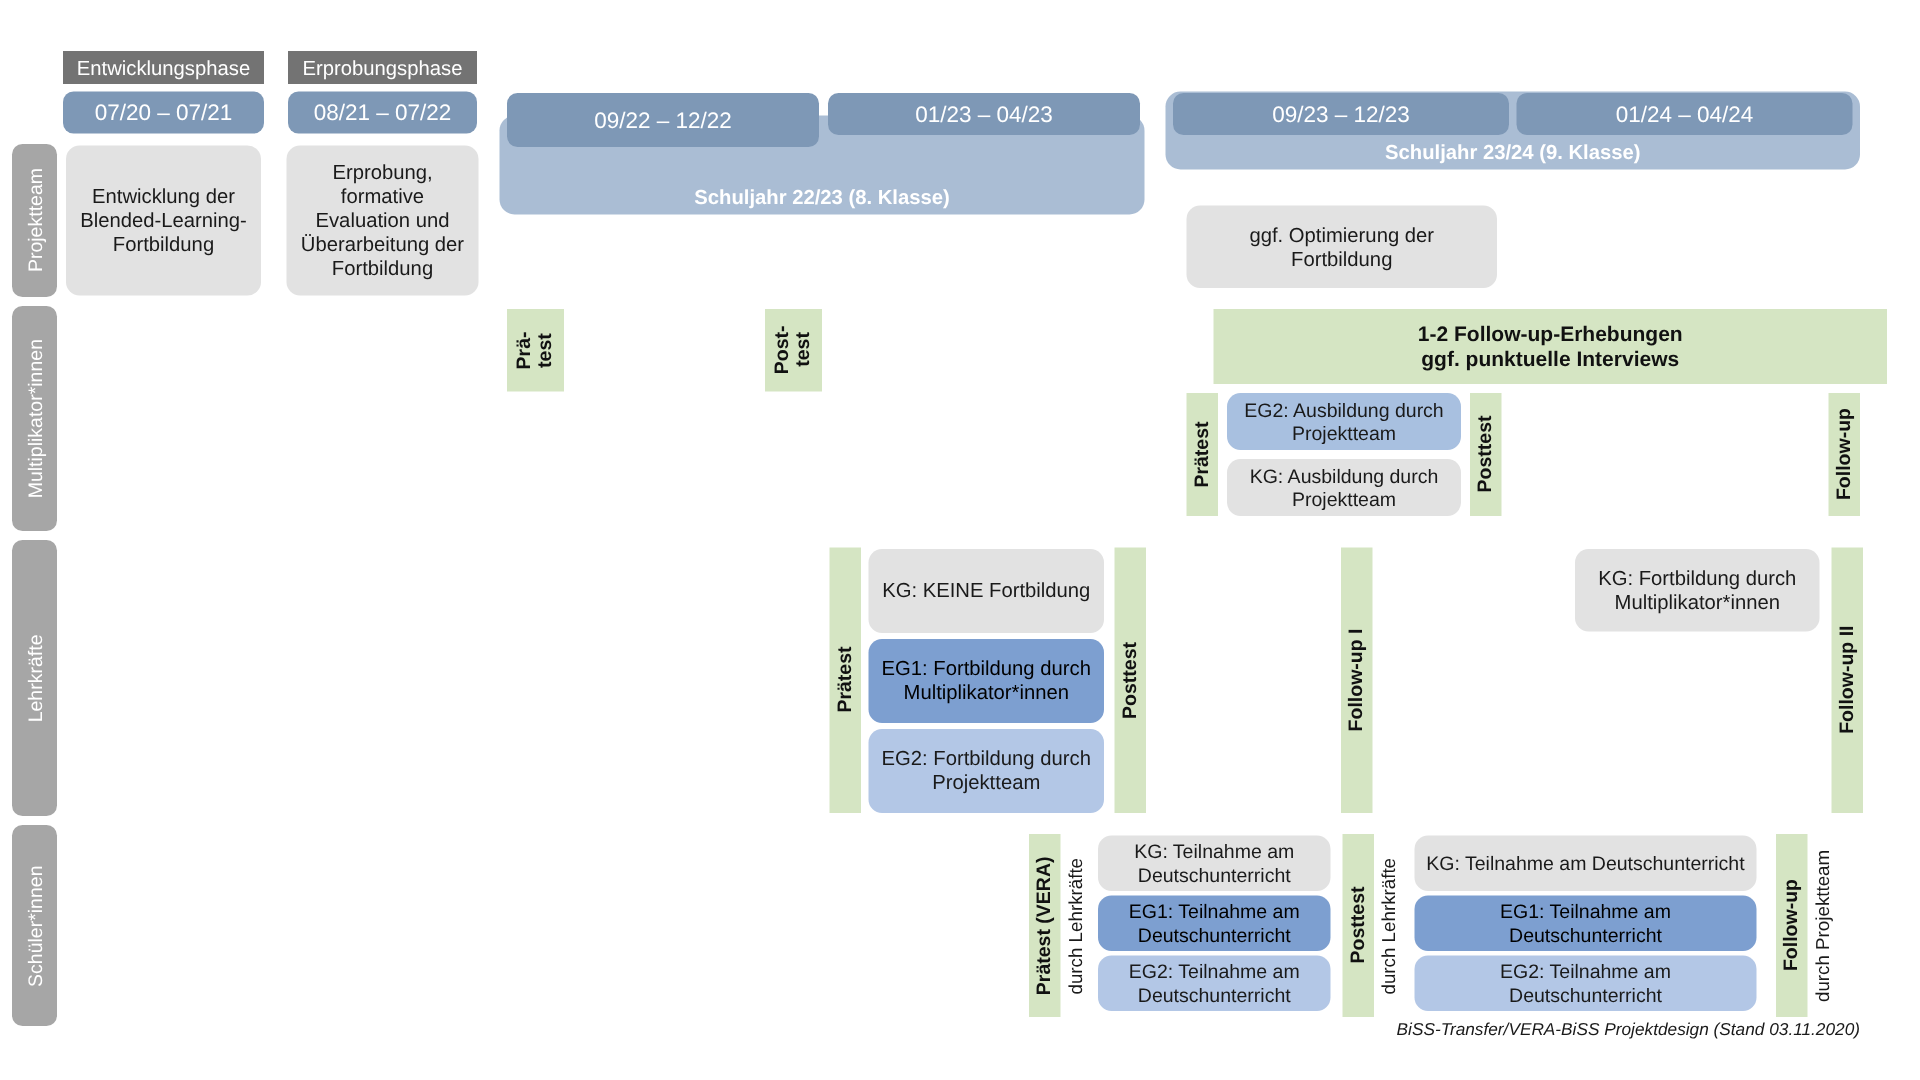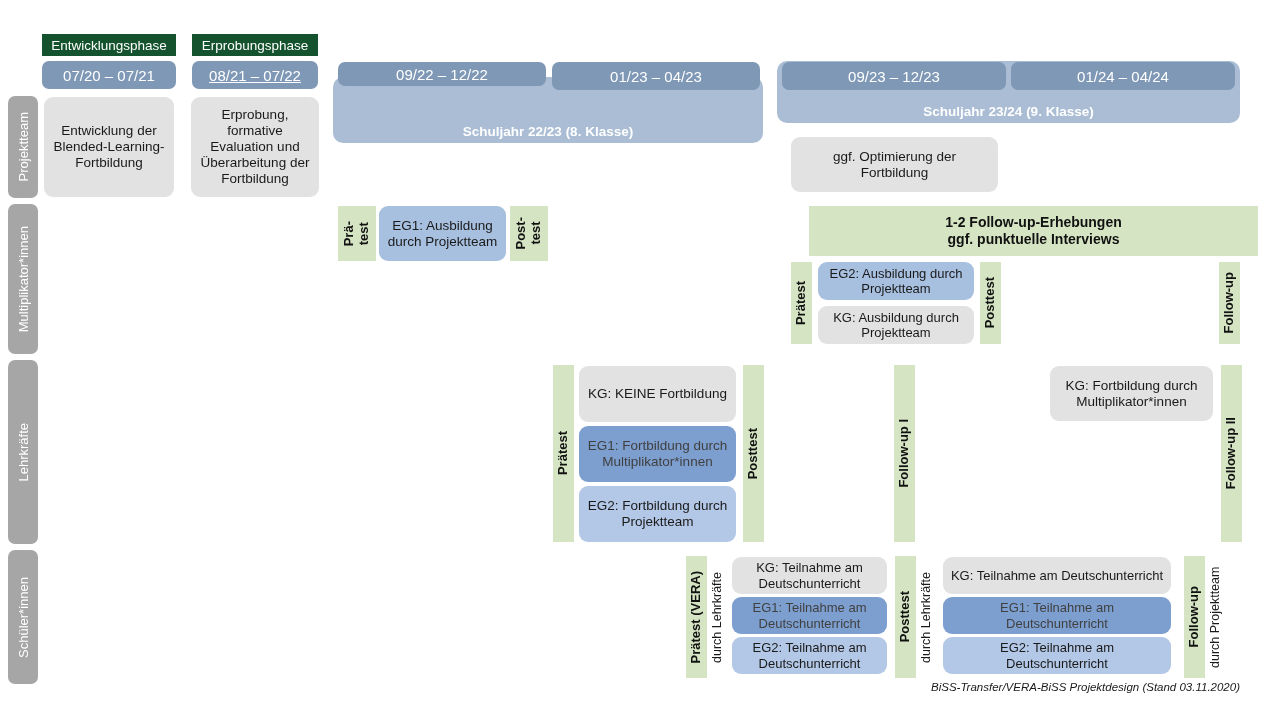--- a/index.html
+++ b/index.html
@@ -17,21 +17,21 @@
 
   
   .box{
     display:flex;align-items:center;justify-content:center;
     text-align:center;line-height:1.18;
     border-radius:9px;
   }
 
   
   .phasebar{
-    background:#14532d;color:#ffffff;
+    background:#737373;color:#ffffff;
     font-size:13.5px;
     display:flex;align-items:center;justify-content:center;
     border-radius:0;
   }
 
   
   .datechip{
     background:#7e98b6;color:#ffffff;
     font-size:15px;
     border-radius:7px;
@@ -58,21 +58,21 @@
   }
   .rowlabel span{
     writing-mode:vertical-rl;
     transform:rotate(180deg);
     white-space:nowrap;
   }
 
   
   .gray   {background:#e2e2e2;color:#1a1a1a;}
   .blue-m {background:#a8c0e0;color:#1a1a1a;}   
-  .blue-d {background:#7d9fd0;color:#404040;}   
+  .blue-d {background:#7d9fd0;color:#000000;}   
   .blue-l {background:#b3c7e6;color:#1a1a1a;}
 
   
   .vstrip{
     background:#d5e5c3;color:#111111;
     display:flex;align-items:center;justify-content:center;
     border-radius:0;
   }
   .vstrip .vtext{
     writing-mode:vertical-rl;
@@ -123,35 +123,35 @@
 
   <div class="abs phasebar" style="left:192px;top:34px;width:126px;height:22px;">
     <span>Erprobungsphase</span>
   </div>
 
 
   <div class="abs datechip" style="left:42px;top:61px;width:134px;height:28px;">
     <span>07/20 – 07/21</span>
   </div>
 
-  <div class="abs datechip" style="left:192px;top:61px;width:126px;height:28px;text-decoration:underline;">
+  <div class="abs datechip" style="left:192px;top:61px;width:126px;height:28px;">
     <span>08/21 – 07/22</span>
   </div>
 
   <div class="abs yearpanel" style="left:333px;top:61px;width:430px;height:66px;margin-top:16px;">
     <div class="yearlabel">Schuljahr 22/23 (8. Klasse)</div>
   </div>
-  <div class="abs datechip" style="left:338px;top:62px;width:208px;height:24px;">
+  <div class="abs datechip" style="left:338px;top:62px;width:208px;height:36px;">
     <span>09/22 – 12/22</span>
   </div>
   <div class="abs datechip" style="left:552px;top:62px;width:208px;height:28px;">
     <span>01/23 – 04/23</span>
   </div>
 
-  <div class="abs yearpanel" style="left:777px;top:61px;width:463px;height:62px;">
+  <div class="abs yearpanel" style="left:777px;top:61px;width:463px;height:52px;">
     <div class="yearlabel">Schuljahr 23/24 (9. Klasse)</div>
   </div>
   <div class="abs datechip" style="left:782px;top:62px;width:224px;height:28px;">
     <span>09/23 – 12/23</span>
   </div>
   <div class="abs datechip" style="left:1011px;top:62px;width:224px;height:28px;">
     <span>01/24 – 04/24</span>
   </div>
 
   <div class="abs rowlabel" style="left:8px;top:96px;width:30px;height:102px;">
@@ -180,23 +180,20 @@
 
   <div class="abs box gray fs135" style="left:791px;top:137px;width:207px;height:55px;padding:4px 10px;">
     <span>ggf. Optimierung der Fortbildung</span>
   </div>
 
   <div class="abs vstrip two" style="left:338px;top:206px;width:38px;height:55px;">
     <div class="vtext" style="white-space:pre-line;">Prä-
 test</div>
   </div>
 
-  <div class="abs box blue-m fs135" style="left:379px;top:206px;width:127px;height:55px;padding:3px 6px;">
-    <span>EG1: Ausbildung durch Projektteam</span>
-  </div>
 
   <div class="abs vstrip two" style="left:510px;top:206px;width:38px;height:55px;">
     <div class="vtext" style="white-space:pre-line;">Post-
 test</div>
   </div>
 
   <div class="abs greenband" style="left:809px;top:206px;width:449px;height:50px;white-space:pre-line;">
     <span>1-2 Follow-up-Erhebungen
 ggf. punktuelle Interviews</span>
   </div>

